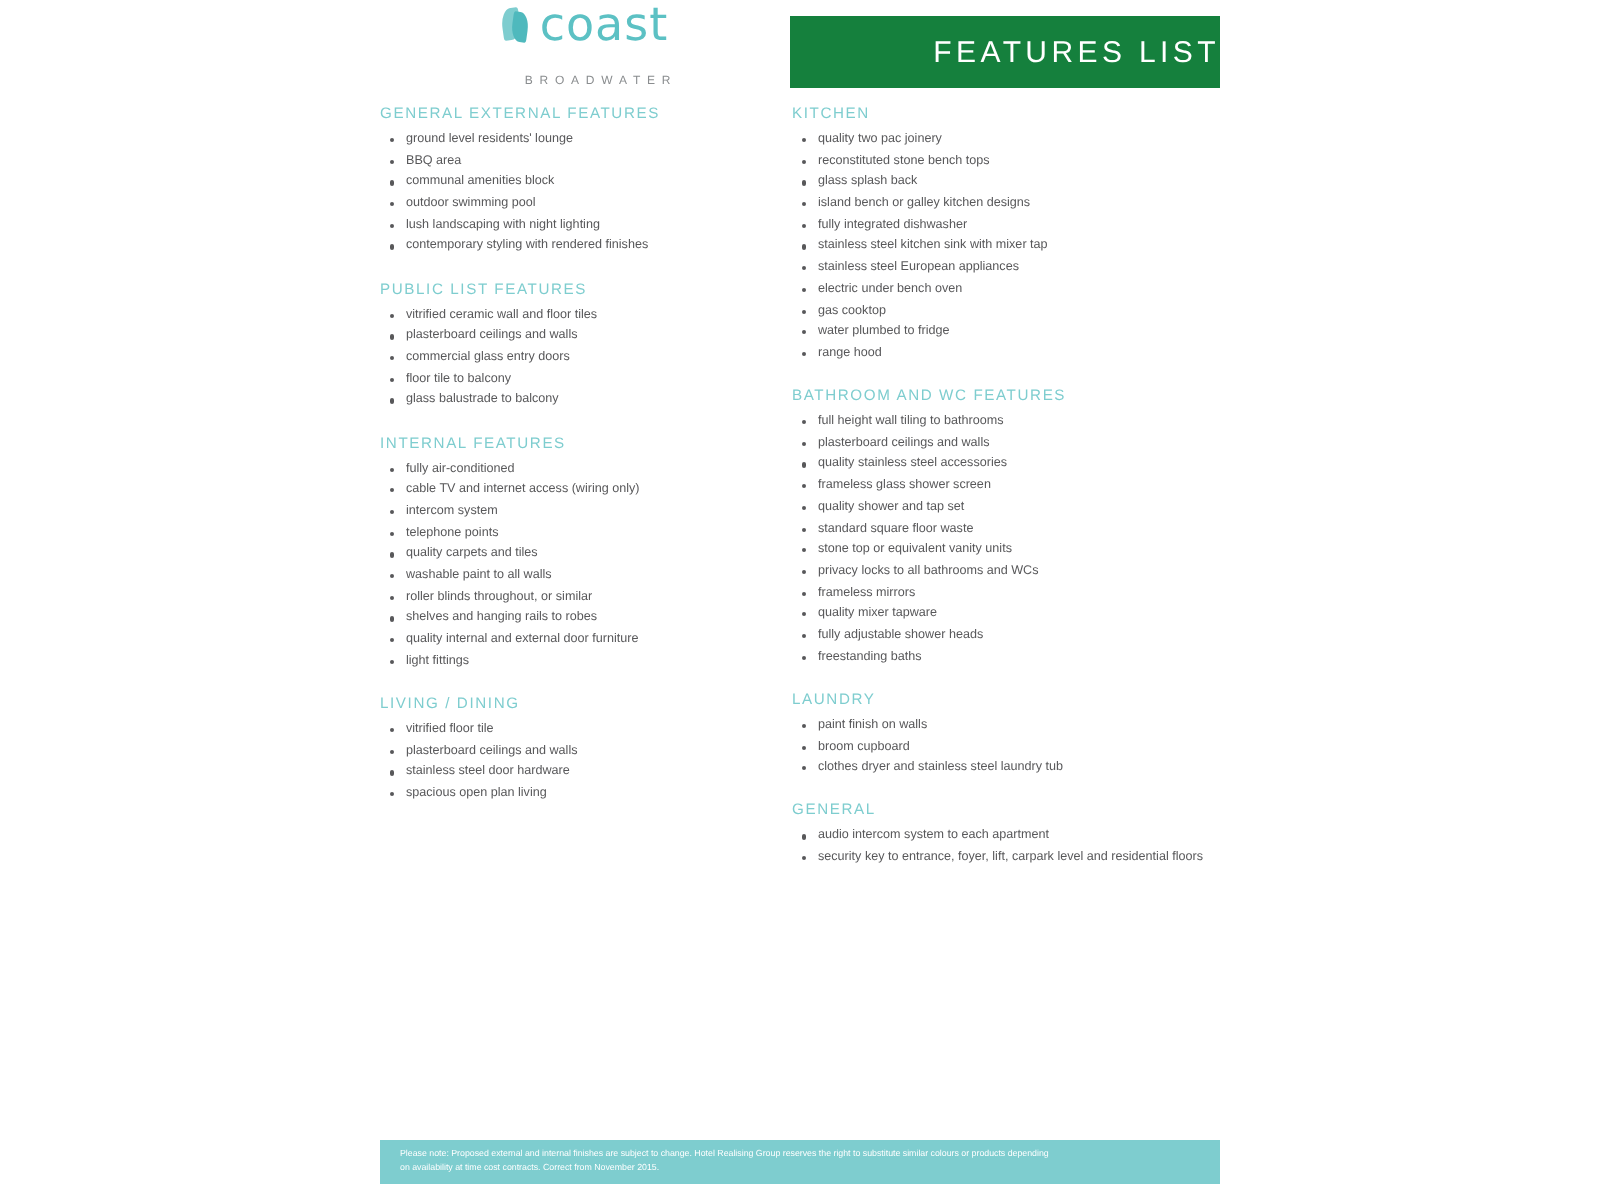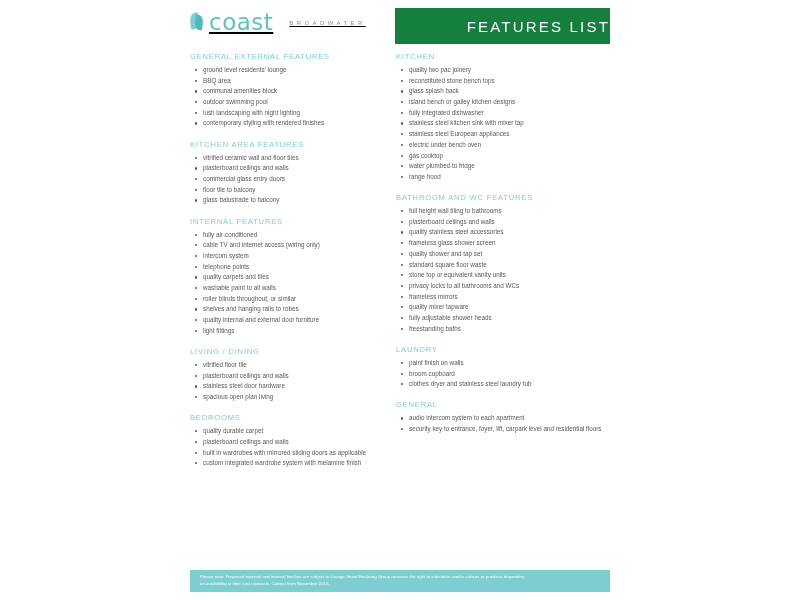--- a/index.html
+++ b/index.html
@@ -40,24 +40,23 @@
     font-weight: normal;
   }
   .logo-block {
     position: absolute;
     left: 190px;
     top: 0;
     width: 205px;
     height: 44px;
     background: #ffffff;
     display: flex;
-    flex-direction: row;
+    flex-direction: column;
     align-items: center;
-    justify-content: flex-start;
-    text-decoration: underline;
+    justify-content: space-between;
   }
   .logo-row {
     display: flex;
     align-items: center;
     gap: 4px;
   }
   .logo-mark {
     width: 15px;
     height: 19px;
     position: relative;
@@ -202,21 +201,21 @@
           <li>ground level residents' lounge</li>
           <li>BBQ area</li>
           <li>communal amenities block</li>
           <li>outdoor swimming pool</li>
           <li>lush landscaping with night lighting</li>
           <li>contemporary styling with rendered finishes</li>
         </ul>
       </div>
 
       <div class="section">
-        <div class="section-title">KITCHEN AREA FEATURES</div>
+        <div class="section-title">PUBLIC LIST FEATURES</div>
         <ul class="items">
           <li>vitrified ceramic wall and floor tiles</li>
           <li>plasterboard ceilings and walls</li>
           <li>commercial glass entry doors</li>
           <li>floor tile to balcony</li>
           <li>glass balustrade to balcony</li>
         </ul>
       </div>
 
       <div class="section">
@@ -238,29 +237,20 @@
       <div class="section">
         <div class="section-title">LIVING / DINING</div>
         <ul class="items">
           <li>vitrified floor tile</li>
           <li>plasterboard ceilings and walls</li>
           <li>stainless steel door hardware</li>
           <li>spacious open plan living</li>
         </ul>
       </div>
 
-      <div class="section">
-        <div class="section-title">BEDROOMS</div>
-        <ul class="items">
-          <li>quality durable carpet</li>
-          <li>plasterboard ceilings and walls</li>
-          <li>built in wardrobes with mirrored sliding doors as applicable</li>
-          <li>custom integrated wardrobe system with melamine finish</li>
-        </ul>
-      </div>
 
     </div>
 
     <div class="col">
 
       <div class="section">
         <div class="section-title">KITCHEN</div>
         <ul class="items">
           <li>quality two pac joinery</li>
           <li>reconstituted stone bench tops</li>

